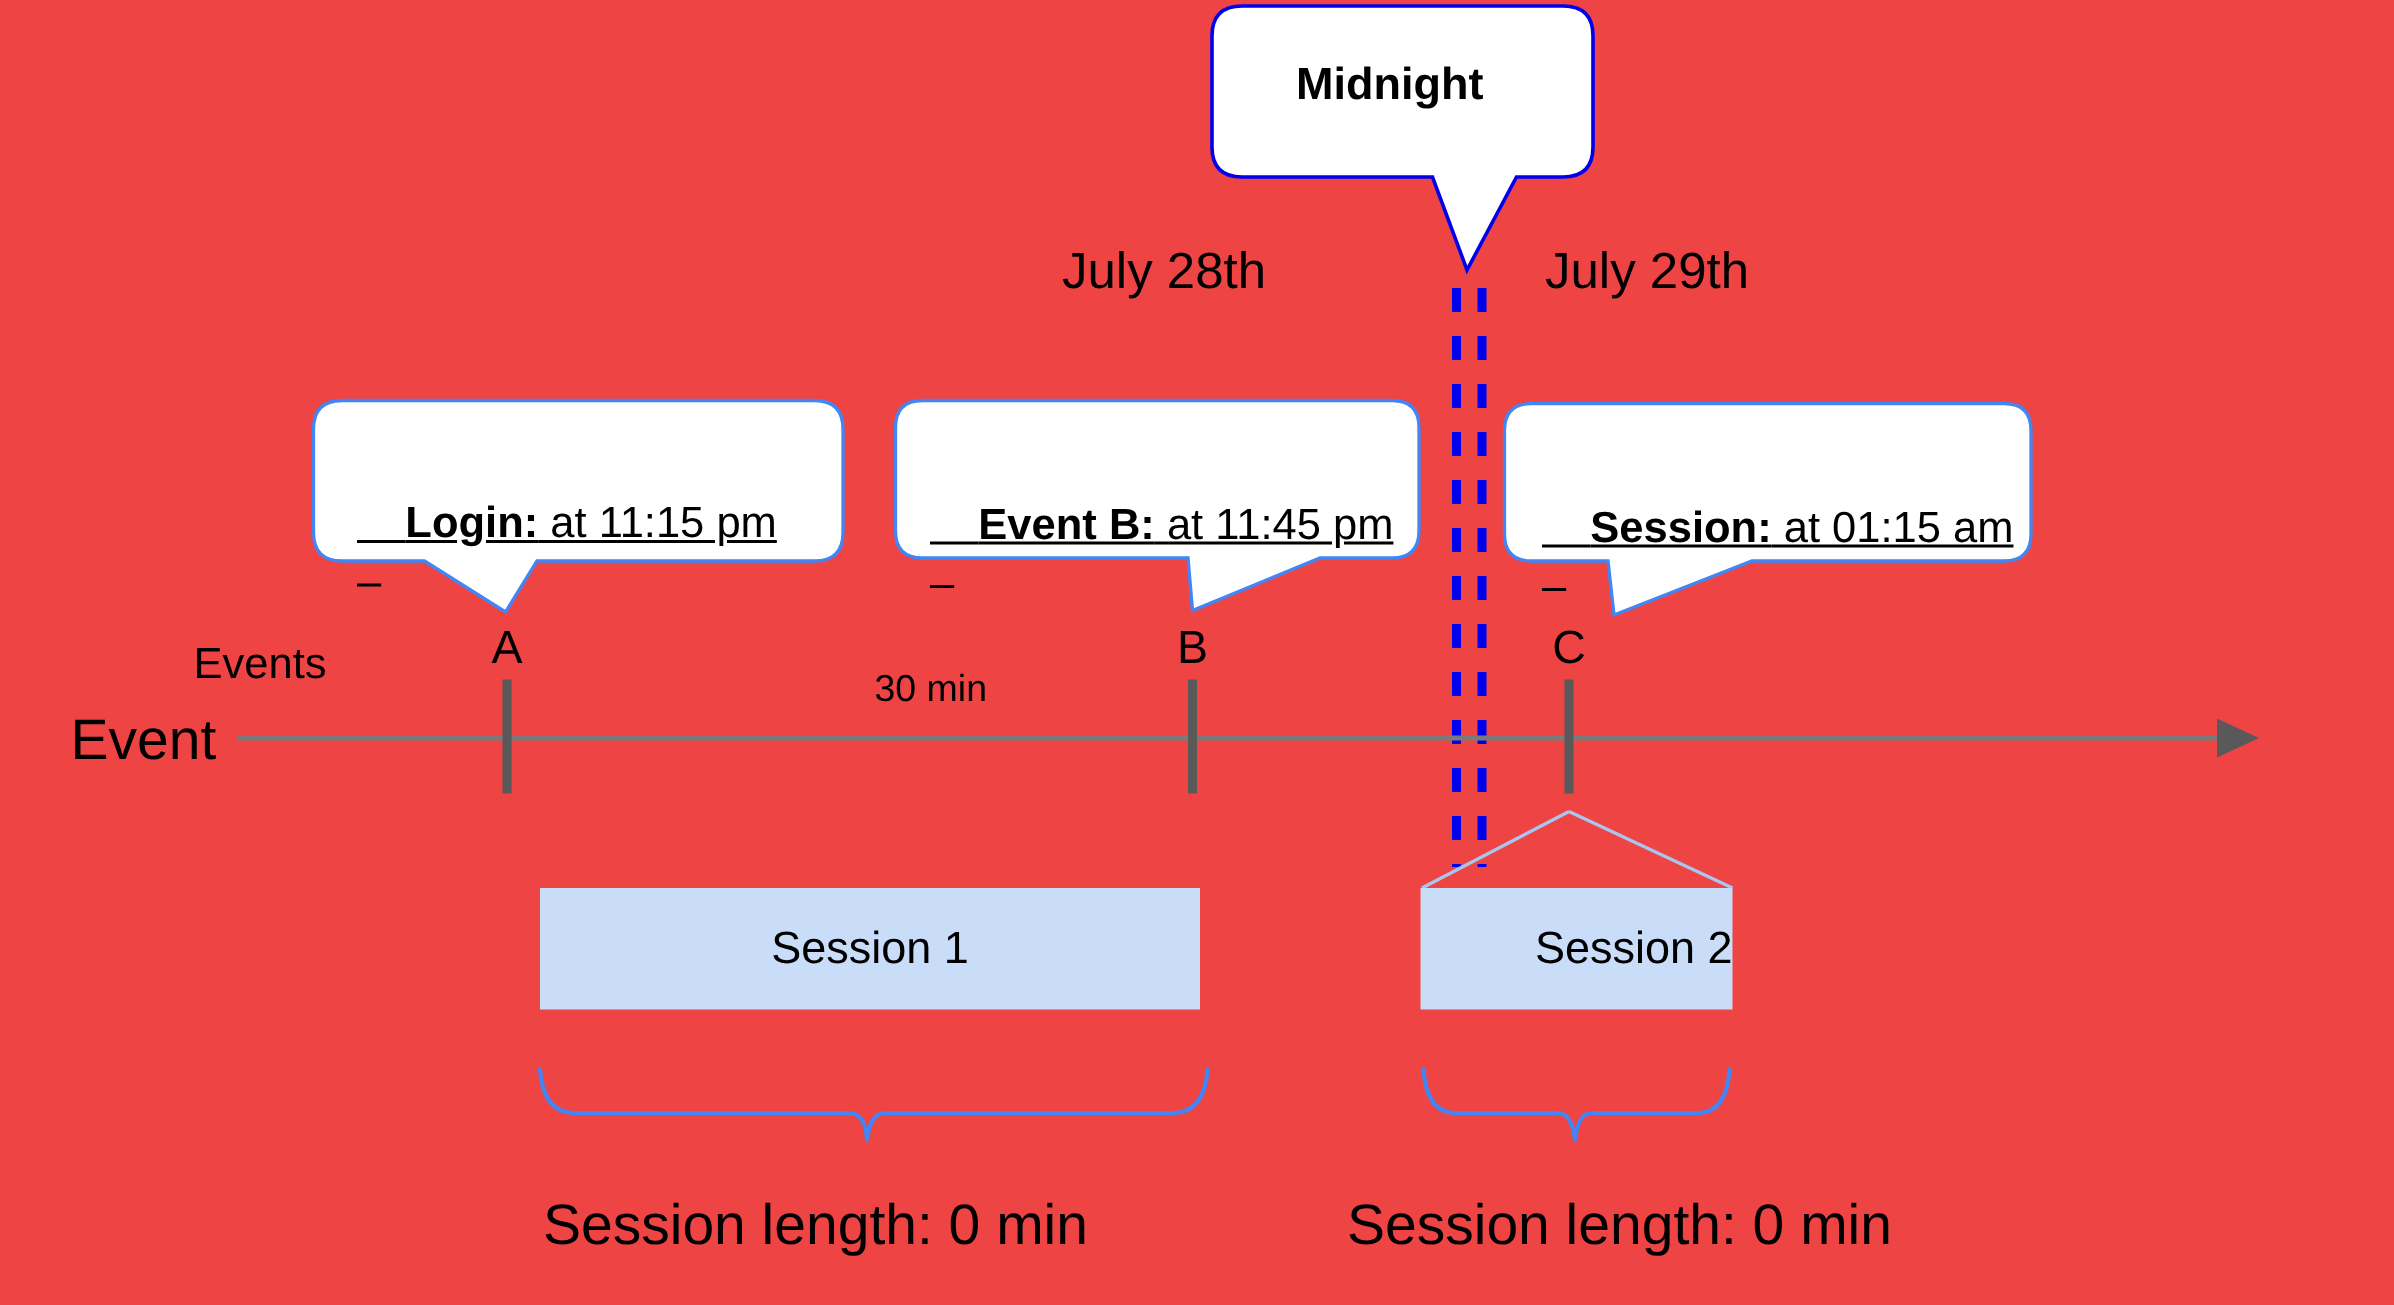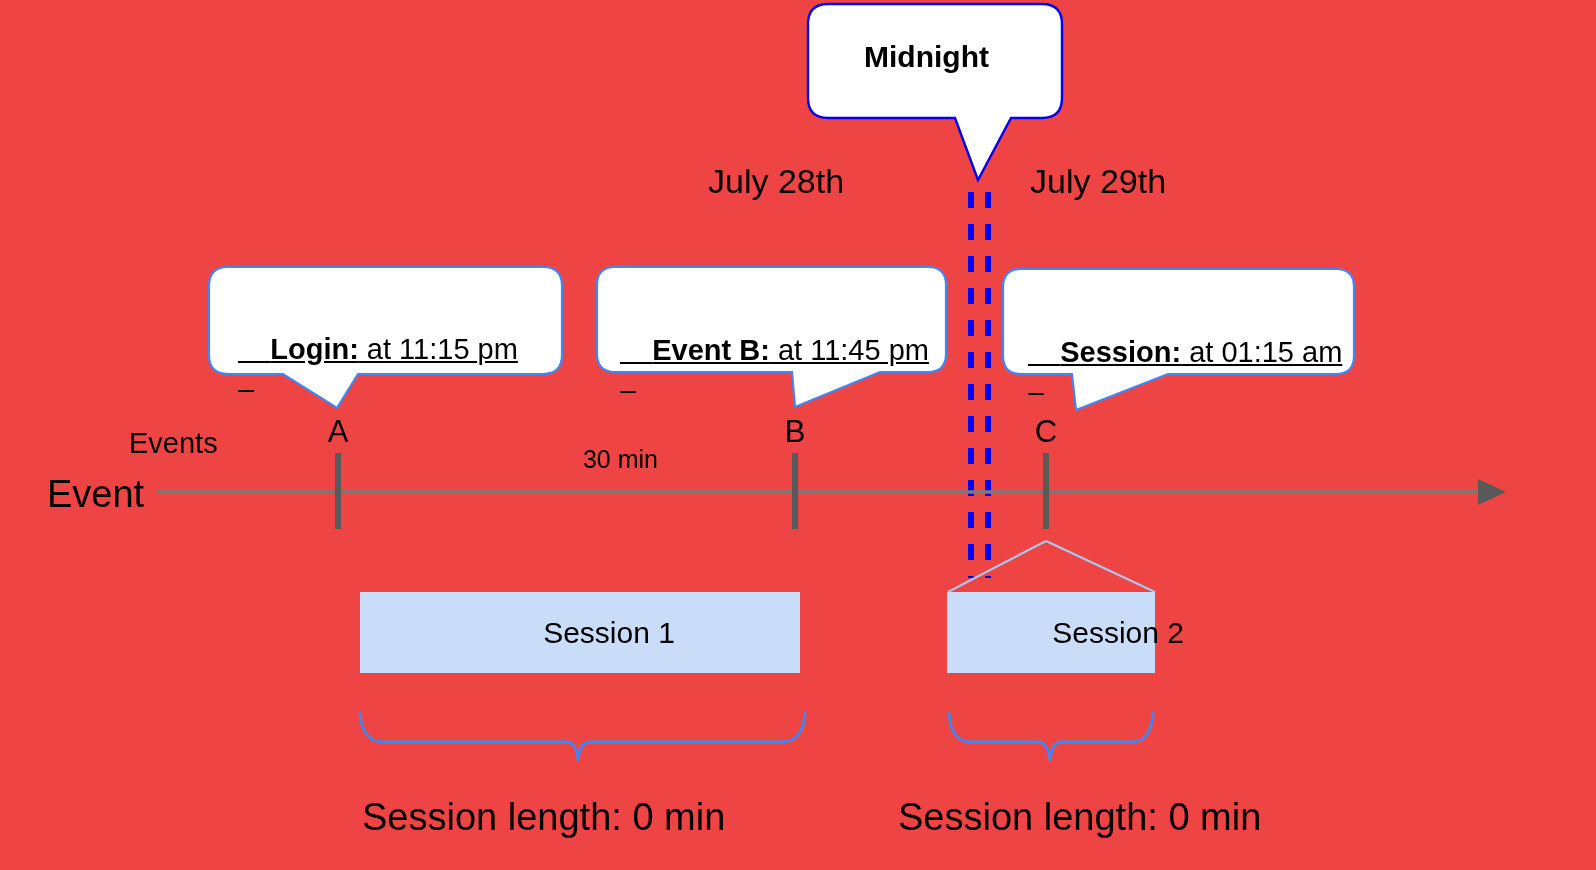--- a/index.html
+++ b/index.html
@@ -82,21 +82,20 @@
     line-height: 1;
     text-align: right;
   }
   .session-bar-label {
     position: absolute;
     white-space: pre;
     font-size: 30px;
     color: #000000;
     line-height: 1;
     text-align: center;
-    padding-left: 29px;
   }
   .session-length-label {
     position: absolute;
     white-space: pre;
     font-size: 38px;
     color: #000000;
     line-height: 1;
   }
   .session-bar {
     position: absolute;

